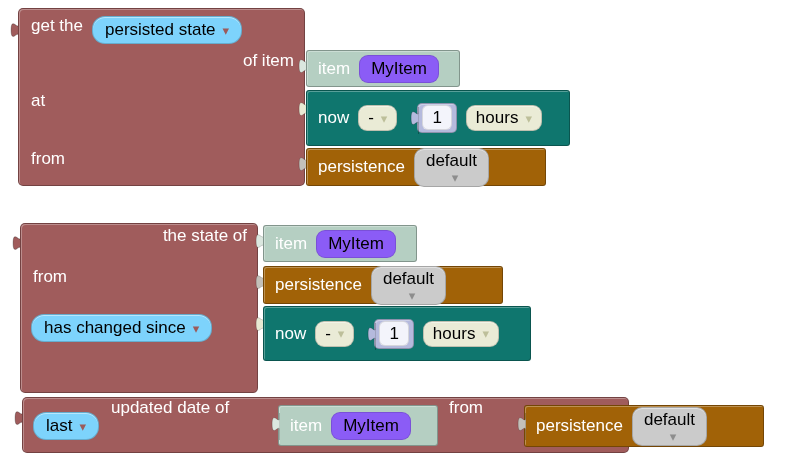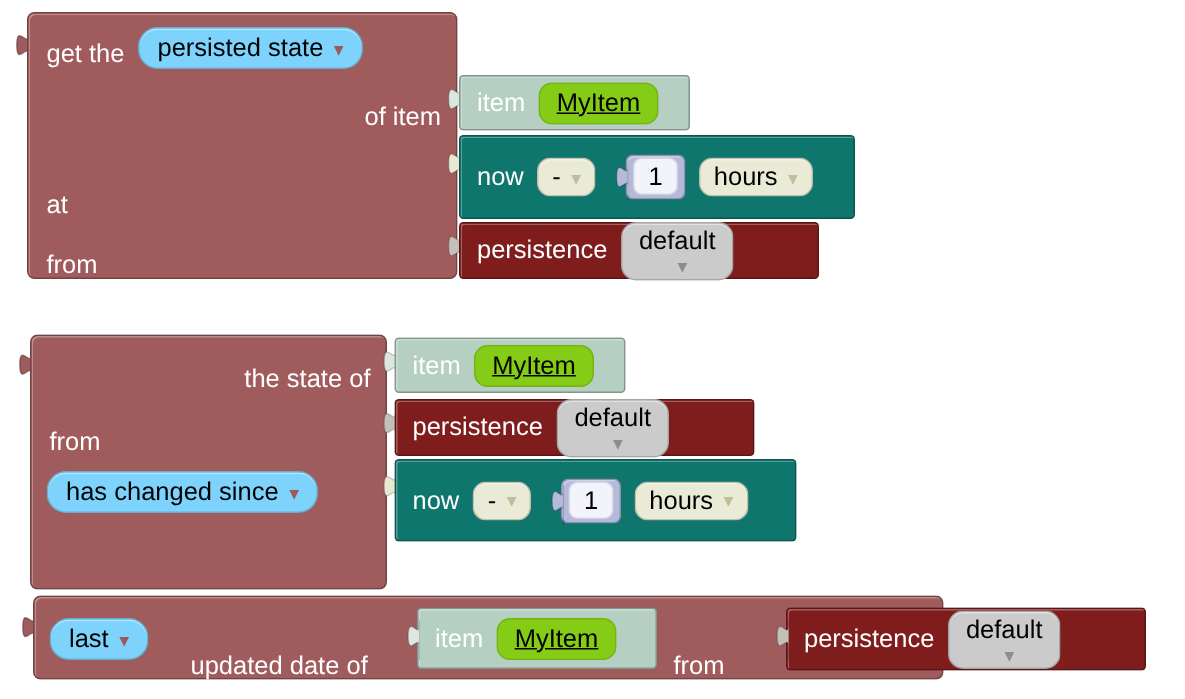--- a/index.html
+++ b/index.html
@@ -5,36 +5,36 @@
   html,body{margin:0;padding:0;background:#ffffff;}
   #canvas{
     position:relative;width:790px;height:466px;background:#ffffff;overflow:hidden;
     font-family:"Liberation Sans",sans-serif;font-size:17px;color:#ffffff;
   }
   .block{position:absolute;box-sizing:border-box;border:1px solid rgba(0,0,0,0.28);
     box-shadow:inset 1px 1px 0 rgba(255,255,255,0.30);}
   .maroon{background:#a05c5c;border-radius:5px;}
   .teal{background:#b5cfc2;border-radius:3px;}
   .olive{background:#0f766e;border-radius:3px;}
-  .gray{background:#7f1d1d;border-radius:3px;}
+  .gray{background:#a16207;border-radius:3px;}
   .lavender{background:#b5badd;border-radius:5px;}
-  .row{position:absolute;display:flex;align-items:flex-end;}
+  .row{position:absolute;display:flex;align-items:flex-start;}
   .lbl{white-space:nowrap;}
   .dd{display:inline-flex;align-items:center;white-space:nowrap;color:#000;
     border:1px solid rgba(0,0,0,0.18);cursor:pointer;
     box-shadow:inset 0 1px 0 rgba(255,255,255,0.45);}
   .dd-pink{background:#7dd3fc;border-radius:13px;padding:3px 12px;}
   .dd-lightolive{background:#eaebd6;border-radius:9px;padding:2px 9px;}
   .dd-lightgray{background:#cbcbcb;border-radius:10px;padding:2px 11px;flex-direction:column;}
   .arrow{font-size:13px;margin-left:7px;line-height:1;}
   .arrow-maroon{color:#9c5b5b;}
   .arrow-olive{color:#bdbf9a;}
   .arrow-gray{color:#8d8d8d;}
   .field{color:#000;border:1px solid rgba(0,0,0,0.12);white-space:nowrap;}
-  .field-teal{background:#84cc16;border-radius:9px;padding:3px 11px;text-decoration:underline;}
+  .field-teal{background:#8b5cf6;border-radius:9px;padding:3px 11px;}
   .field-lav{background:#f3f4fb;border-radius:6px;padding:2px 9px;}
   .tab{position:absolute;width:10px;height:27px;}
   .flexpad{display:flex;align-items:center;height:100%;padding:0 11px;gap:9px;}
   .numblock{position:relative;padding:4px 4px;margin-left:11px;
     border:1px solid rgba(0,0,0,0.22);}
 </style>
 </head>
 <body>
 
 <div id="canvas">
@@ -174,21 +174,21 @@
   <svg class="tab" style="left:13px;top:407px;" viewBox="0 0 10 28">
     <path d="M10 0 v4 c0,10 -8,-8 -8,7.5 s8,-2.5 8,7.5 v9 z" fill="#a05c5c" stroke="rgba(0,0,0,0.28)" stroke-width="1"></path>
   </svg>
   <div class="block maroon" style="left:22px;top:397px;width:607px;height:56px;">
     <div class="row" style="left:10px;top:14px;height:28px;">
       <span class="dd dd-pink">
         <span>last</span>
         <span class="arrow arrow-maroon">▾</span>
       </span>
     </div>
-    <div class="row" style="left:88px;top:0;height:56px;margin-left:16px;">
+    <div class="row" style="left:88px;top:0;height:56px;">
       <span class="lbl">updated date of</span>
     </div>
 
     <div class="block teal" style="left:255px;top:7px;width:160px;height:41px;">
       <svg class="tab" style="left:-9px;top:7px;" viewBox="0 0 10 28">
         <path d="M10 0 v4 c0,10 -8,-8 -8,7.5 s8,-2.5 8,7.5 v9 z" fill="#dbe7df" stroke="rgba(0,0,0,0.18)" stroke-width="1"></path>
       </svg>
       <div class="flexpad">
         <span class="lbl">item</span>
         <span class="field field-teal">MyItem</span>

